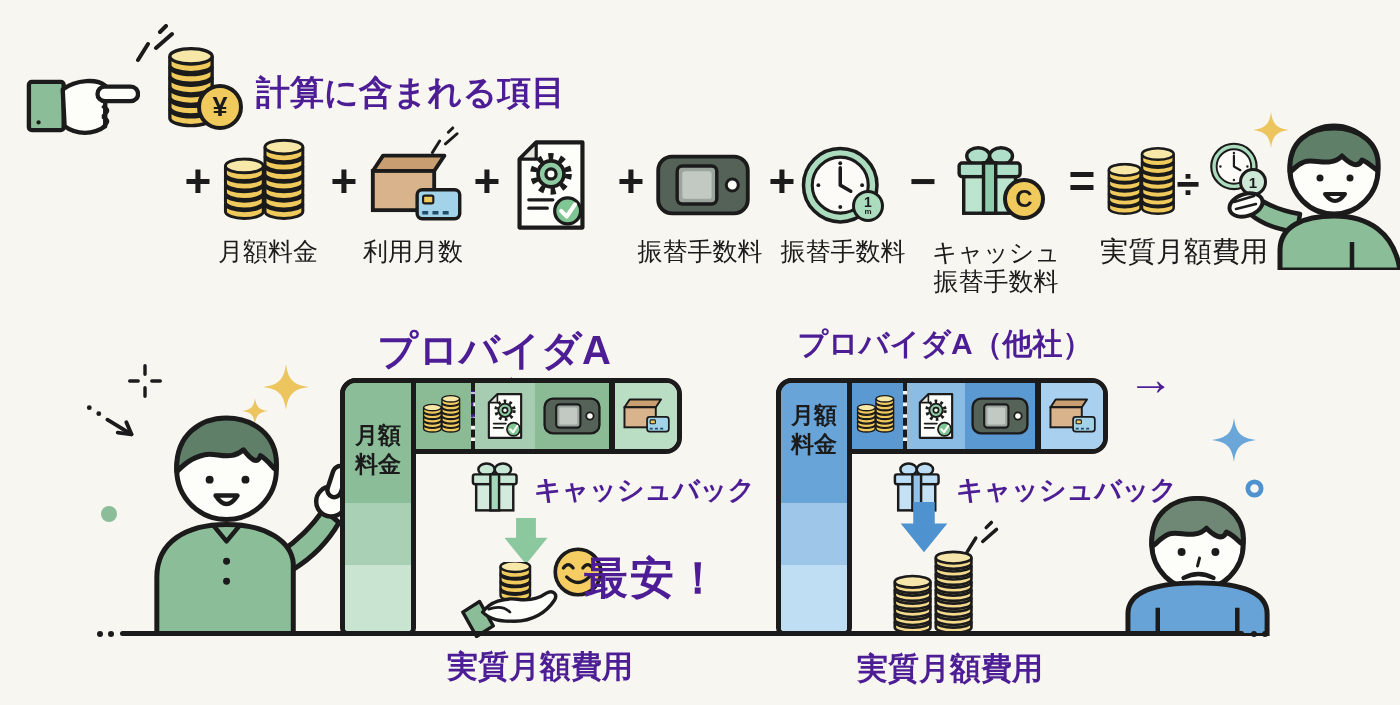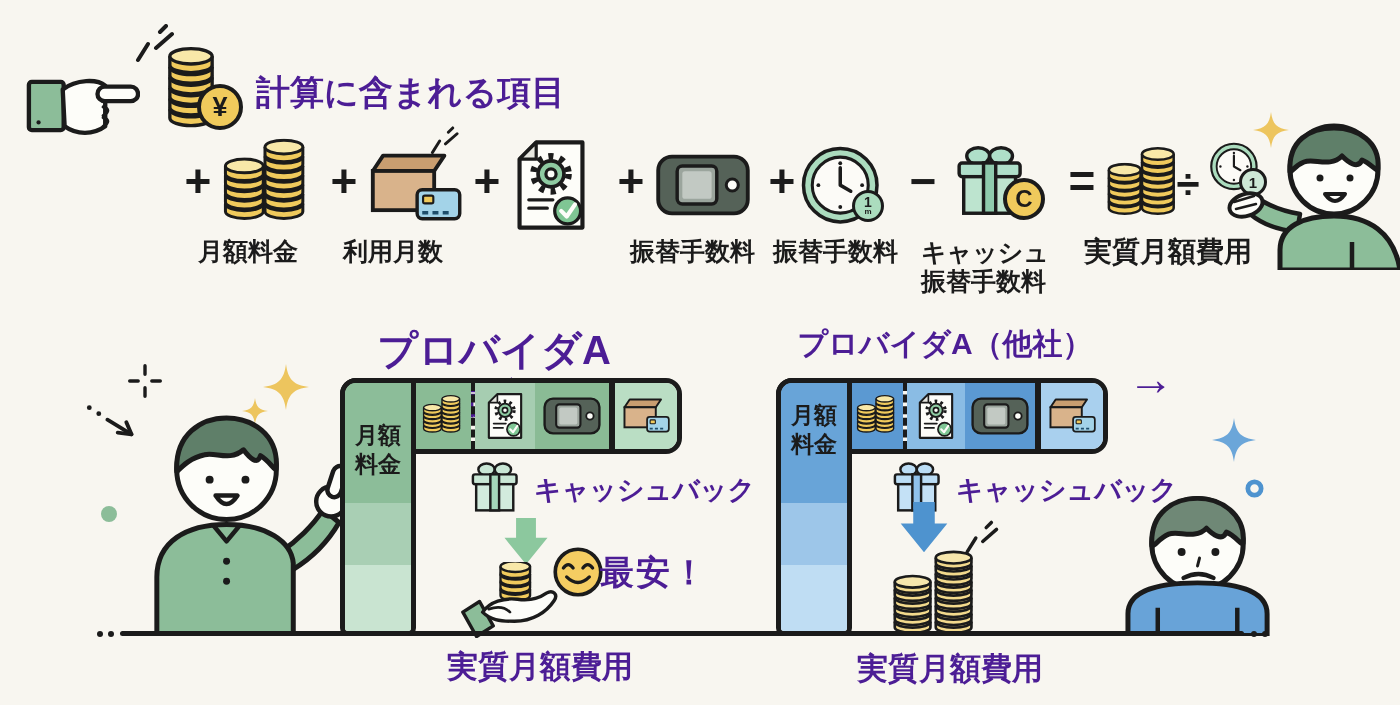--- a/index.html
+++ b/index.html
@@ -6,21 +6,21 @@
   #canvas{
     position:relative;width:1400px;height:705px;overflow:hidden;
     background:#f8f6f0;color:#1b1b1b;
     font-family:"Liberation Sans","DejaVu Sans",sans-serif;
   }
   .abs{position:absolute;}
   .txt{font-weight:bold;color:#4c1d95;line-height:1.2;}
   .center{text-align:center;}
   .prewrap{white-space:pre-line;}
   .op{position:absolute;width:60px;text-align:center;font-size:46px;font-weight:bold;line-height:1;}
-  .term-label{position:absolute;top:237px;font-size:25px;font-weight:bold;text-align:left;line-height:1.15;}
+  .term-label{position:absolute;top:237px;font-size:25px;font-weight:normal;text-align:center;line-height:1.15;}
   .badge{
     position:absolute;border-radius:50%;background:#F0CA5C;border:4px solid #1b1b1b;
     display:flex;align-items:center;justify-content:center;font-weight:bold;box-sizing:border-box;
   }
   .clockbadge{background:#ABDCBE;}
   .bar{
     position:absolute;height:76px;border:5px solid #1b1b1b;border-radius:16px;
     display:flex;overflow:hidden;box-sizing:border-box;
   }
   .seg{display:flex;align-items:center;justify-content:center;height:100%;}
@@ -419,21 +419,21 @@
   <div class="abs txt" style="left:534px;top:474px;font-size:27px">キャッシュバック</div>
   <svg class="abs" style="left:500px;top:518px;--arrow:#8CC89E" width="52" height="48">
       <use href="#sym-arrow-down"></use>
     </svg>
   <svg class="abs" style="left:442px;top:562px" width="142" height="76">
       <use href="#sym-handhold"></use>
     </svg>
   <svg class="abs" style="left:552px;top:546px" width="52" height="52">
       <use href="#sym-smiley"></use>
     </svg>
-  <div class="abs txt" style="left:600px;top:552px;font-size:34px;letter-spacing:2px">最安！</div>
+  <div class="abs txt" style="left:584px;top:552px;font-size:44px;letter-spacing:2px">最安！</div>
   <div class="abs txt center" style="left:420px;top:648px;width:240px;font-size:31px">実質月額費用</div>
 
   <div class="abs txt center" style="left:795px;top:326px;width:300px;font-size:30px">プロバイダA（他社）</div>
 
   <div class="bar" style="left:776px;top:378px;width:332px">
     <div class="seg" style="width:68px;background:#68A4D8"></div>
     <div class="seg" style="width:54px;background:#5B99D2">
       <svg width="40" height="44">
           <use href="#sym-coins-double"></use>
         </svg>

